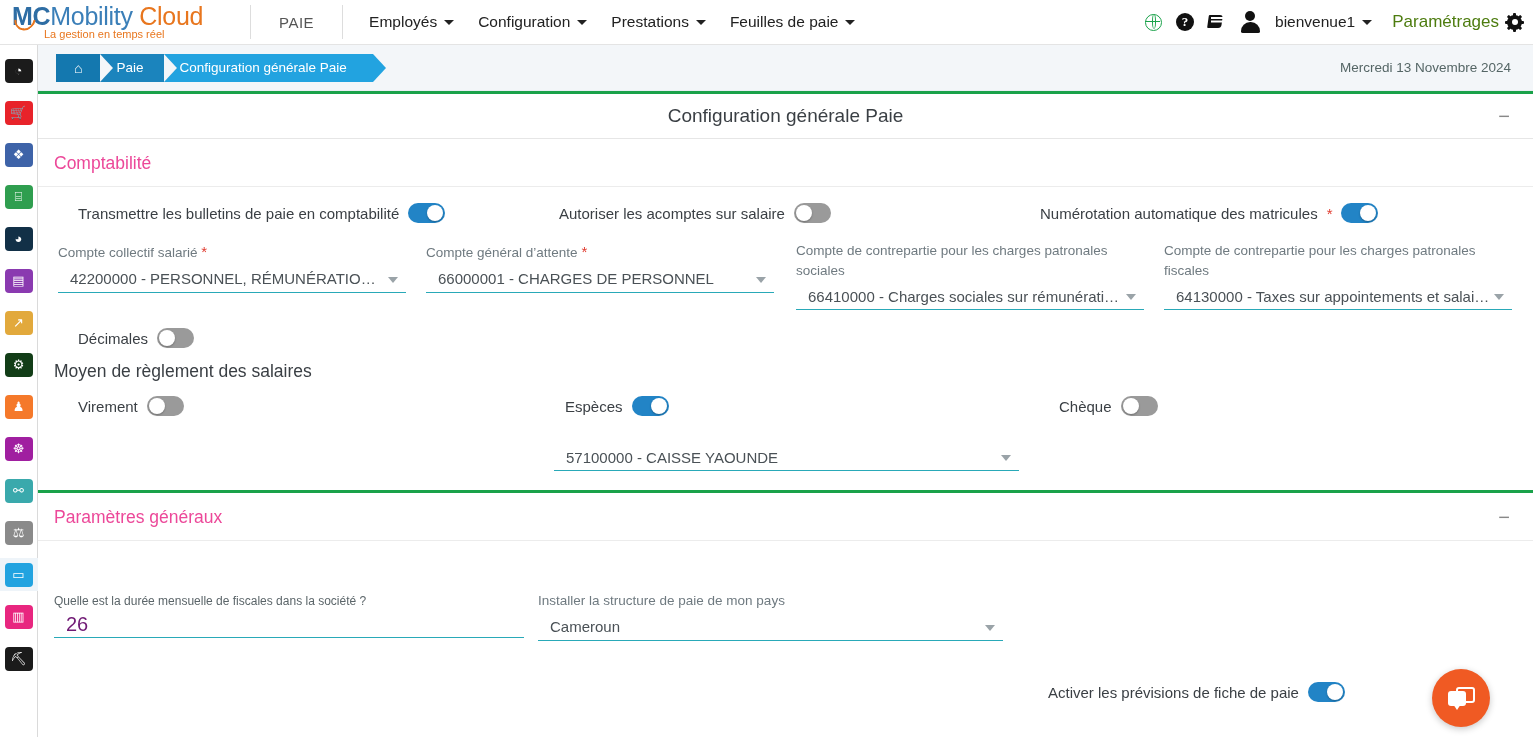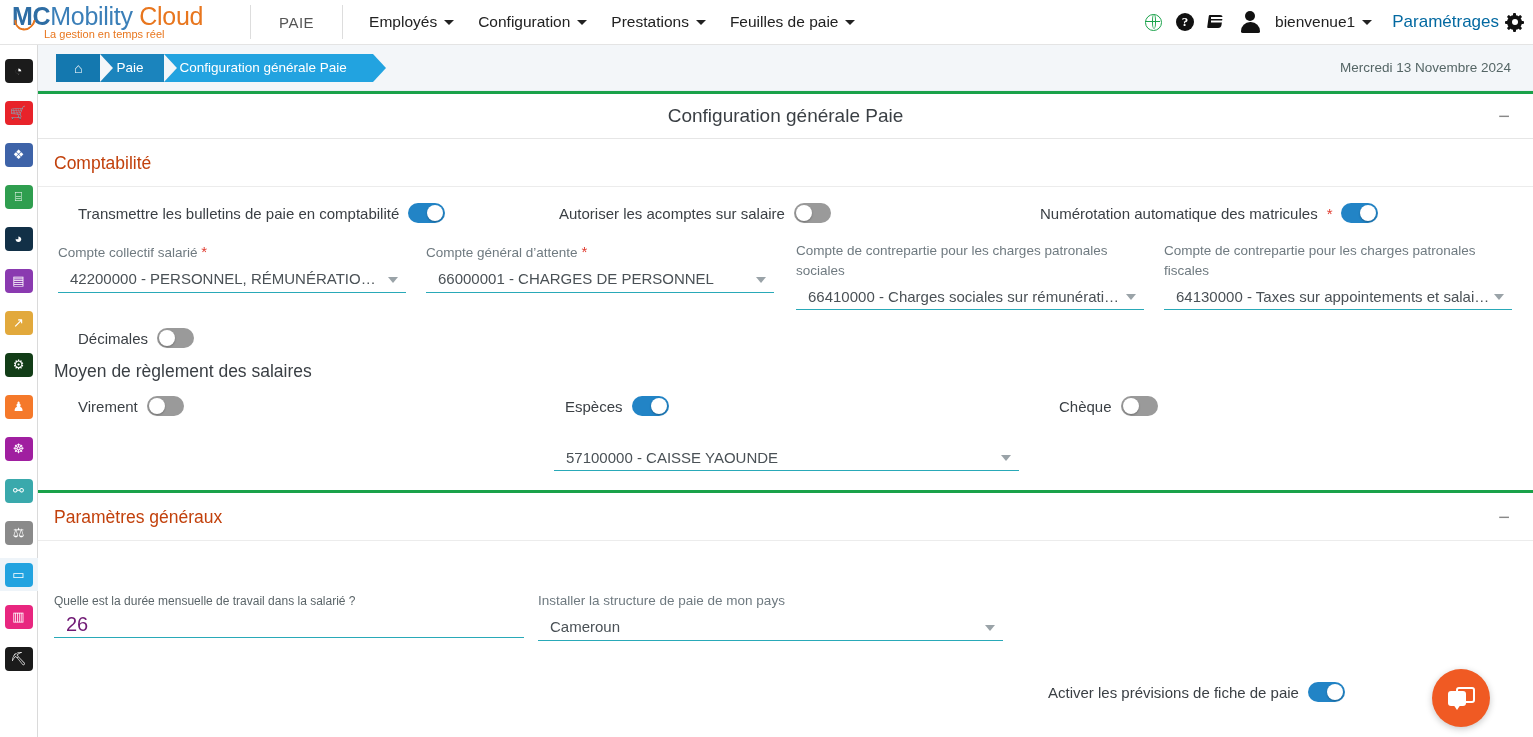--- a/index.html
+++ b/index.html
@@ -59,21 +59,21 @@
   .globe-ic:before { content:""; position:absolute; left:-1px; top:6.2px; width:15px; height:1.6px; background:#1aa24a; }
   .globe-ic:after { content:""; position:absolute; left:5.6px; top:-1px; width:2.4px; height:15px; border-left:1.6px solid #1aa24a; border-right:1.6px solid #1aa24a; border-radius:50%; }
   .help-ic { width:18px; height:18px; border-radius:50%; background:#111; color:#fff; font-size:13px; font-weight:bold; display:flex; align-items:center; justify-content:center; font-family:"Liberation Serif", serif;}
   .book-ic { width:17px; height:15px; position:relative; }
   .book-ic:before { content:""; position:absolute; left:0; top:0; width:14px; height:13px; background:#111; border-radius:1px 3px 3px 1px; transform: skewX(-8deg); }
   .book-ic:after { content:""; position:absolute; left:3px; top:2.5px; width:12px; height:2px; background:#fff; box-shadow: 0 3.5px 0 #fff; }
   .avatar-ic { width:22px; height:22px; position:relative; }
   .avatar-ic:before { content:""; position:absolute; left:6px; top:0; width:10px; height:10px; border-radius:50%; background:#111; }
   .avatar-ic:after { content:""; position:absolute; left:1.5px; top:11px; width:19px; height:11px; border-radius:10px 10px 2px 2px; background:#111; }
   #user-name { font-size:15.5px; color:#222; display:flex; align-items:center; gap:7px; cursor:pointer; }
-  #settings-link { font-size:17px; color:#0369a1; display:flex; align-items:center; gap:7px; cursor:pointer; margin-left:6px; }
+  #settings-link { font-size:17px; color:#4d7c0f; display:flex; align-items:center; gap:7px; cursor:pointer; margin-left:6px; }
   .gear-ic { width:17px; height:17px; position:relative; display:inline-block; }
   .gear-ic:before {
     content:""; position:absolute; left:1px; top:1px; width:15px; height:15px;
     background:#111; border-radius:50%;
     box-shadow: 0 0 0 0 #111;
   }
   .gear-ic:after {
     content:""; position:absolute; left:5.5px; top:5.5px; width:6px; height:6px;
     background:#fff; border-radius:50%; z-index:2;
   }
@@ -145,21 +145,21 @@
     border-bottom: 1px solid #e6e6e6; position: relative; background:#fff;
   }
   #panel-title { font-size: 19px; color:#3a3f44; }
   .collapse-btn {
     position:absolute; right: 20px; top: 50%; transform: translateY(-50%);
     width: 18px; height: 18px; cursor:pointer; color:#888; font-size: 20px;
     display:flex; align-items:center; justify-content:center; line-height:0;
   }
 
   .section-head {
-    padding: 14px 0 12px 16px; font-size: 17.5px; color:#c2410c;
+    padding: 14px 0 12px 16px; font-size: 17.5px; color:#ec4899;
     border-bottom: 1px solid #ececec; margin: 0 0 0 0;
   }
   .section-head.bare { border-bottom: none; }
 
   .body-pad { padding: 0 16px; }
 
   
   .tgl-row { display:flex; align-items:center; gap:9px; }
   .tgl-label { font-size: 15px; color:#3a3f44; white-space:nowrap; }
   .req { color:#e03b2f; font-size: 15px; }
@@ -457,21 +457,21 @@
   <div class="divider-green"></div>
 
   <div style="position:relative; border-bottom:1px solid #ececec;">
     <div class="section-head bare">Paramètres généraux</div>
     <div class="collapse-btn" style="top:24px;">−</div>
   </div>
 
   <div style="position:relative; height:120px;">
 
     <div class="field" style="position:absolute; left:16px; top:52px; width:470px;">
-      <div class="field-label small">Quelle est la durée mensuelle de travail dans la salarié ?</div>
+      <div class="field-label small">Quelle est la durée mensuelle de fiscales dans la société ?</div>
       <div class="text-input">26</div>
     </div>
 
     <div class="field" style="position:absolute; left:500px; top:50px; width:465px;">
       <div class="field-label">Installer la structure de paie de mon pays</div>
       <div class="select-box">
         <span class="select-val">Cameroun</span>
         <span class="sel-caret"></span>
       </div>
     </div>

